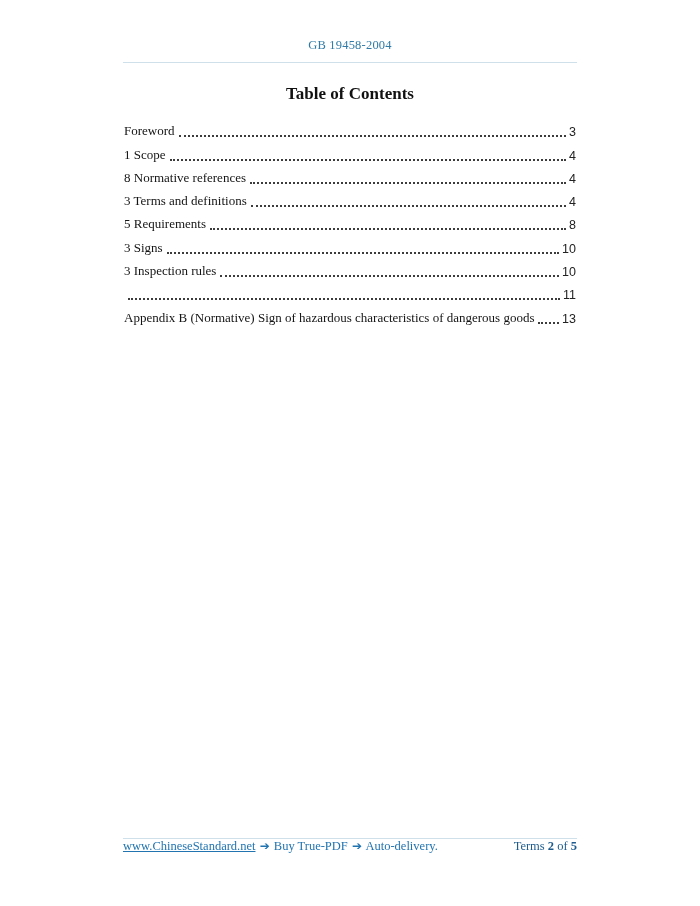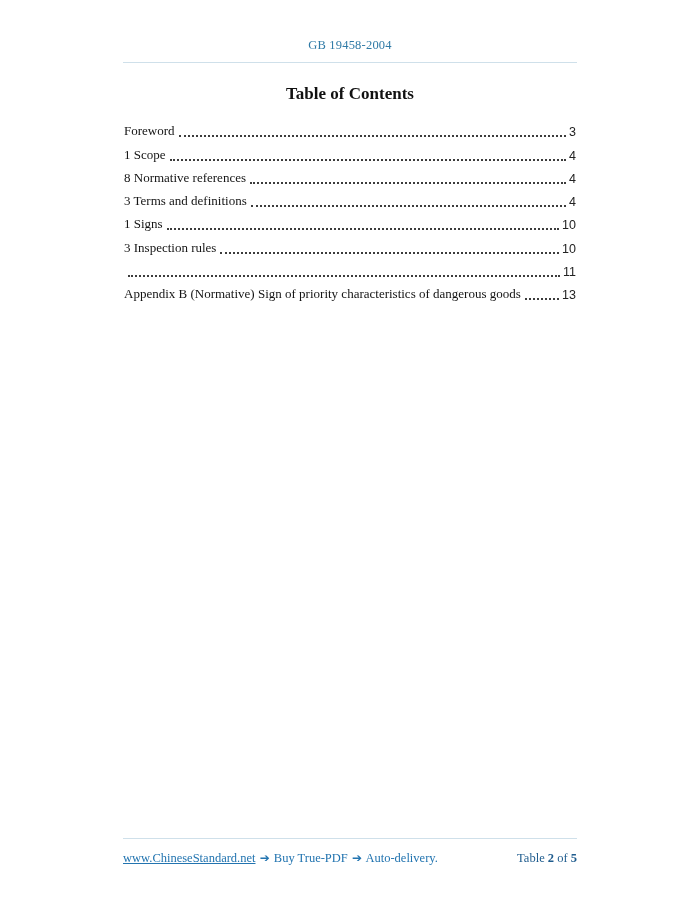--- a/index.html
+++ b/index.html
@@ -70,21 +70,21 @@
     font-size: 12.5px;
     color: #222222;
     white-space: nowrap;
   }
   .doc-footer {
     position: absolute;
     left: 123px;
     width: 454px;
     top: 838px;
     border-top: 1px solid #cfe0ea;
-    padding-top: 12px;
+    padding-top: 0;
     display: flex;
     justify-content: space-between;
     align-items: baseline;
     font-size: 12.5px;
   }
   .footer-left {
     color: #2274b0;
     white-space: nowrap;
   }
   .footer-link {
@@ -135,55 +135,60 @@
       <span class="toc-page">4</span>
     </div>
 
     <div class="toc-row">
       <span class="toc-label">3 Terms and definitions</span>
       <span class="toc-leader"></span>
       <span class="toc-page">4</span>
     </div>
 
 
+    <div class="toc-row">
+      <span class="toc-label">5 Requirements</span>
+      <span class="toc-leader"></span>
+      <span class="toc-page">8</span>
+    </div>
 
 
     <div class="toc-row">
-      <span class="toc-label">1 Signs</span>
+      <span class="toc-label">3 Signs</span>
       <span class="toc-leader"></span>
       <span class="toc-page">10</span>
     </div>
 
     <div class="toc-row">
       <span class="toc-label">3 Inspection rules</span>
       <span class="toc-leader"></span>
       <span class="toc-page">10</span>
     </div>
 
     <div class="toc-row">
       <span class="toc-leader"></span>
       <span class="toc-page">11</span>
     </div>
 
     <div class="toc-row">
-      <span class="toc-label">Appendix B (Normative) Sign of priority characteristics of dangerous goods</span>
+      <span class="toc-label">Appendix B (Normative) Sign of hazardous characteristics of dangerous goods</span>
       <span class="toc-leader"></span>
       <span class="toc-page">13</span>
     </div>
   </div>
 
   <div class="doc-footer">
     <div class="footer-left">
       <span class="footer-link">www.ChineseStandard.net</span>
       <span class="footer-arrow">➔</span>
       <span>Buy True-PDF</span>
       <span class="footer-arrow">➔</span>
       <span>Auto-delivery.</span>
     </div>
     <div class="footer-right">
-      <span>Table</span>
+      <span>Terms</span>
       <span class="pg-num">2</span>
       <span>of</span>
       <span class="pg-num">5</span>
     </div>
   </div>
 
 </div>
 
 </body></html>

